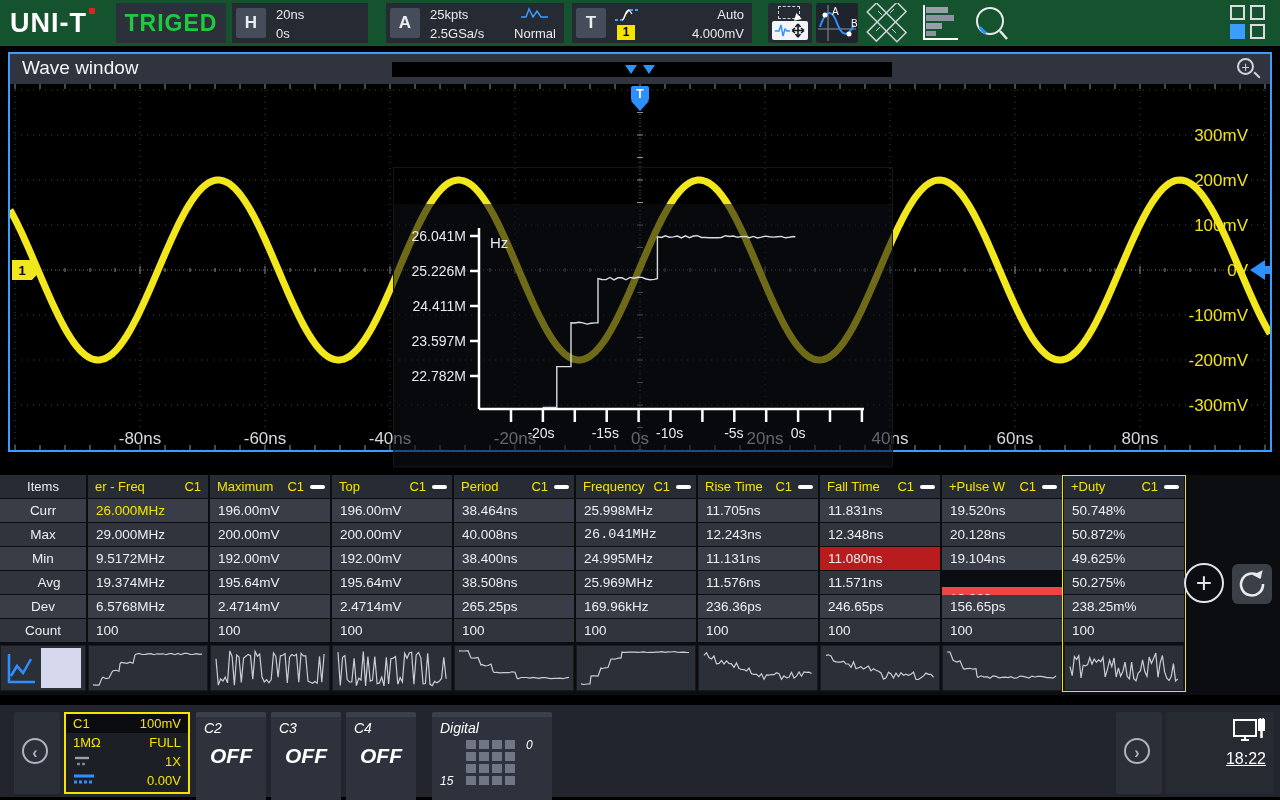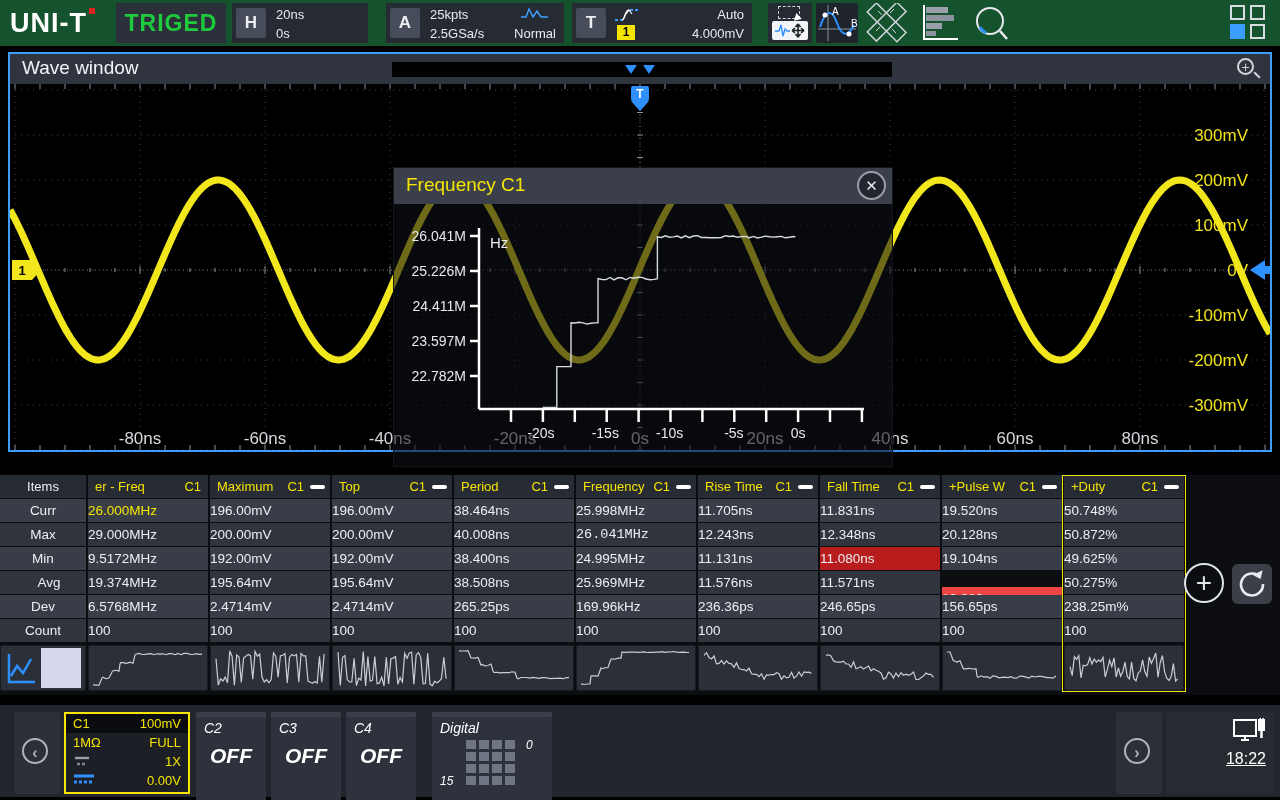--- a/index.html
+++ b/index.html
@@ -43,21 +43,21 @@
   #popclose { position:absolute; right:6px; top:3px; width:29px; height:29px; border-radius:50%; background:#23262e;
     border:2px solid #9aa0aa; color:#e8eaee; font-size:15px; text-align:center; line-height:25px; }
   #popupbody { position:absolute; left:0; top:36px; width:100%; height:264px; background:rgba(13,15,20,0.58); }
   
   #mtable { position:absolute; left:0; top:475px; width:1280px; height:220px; background:#0b0d11; }
   .mcol { position:absolute; top:0; width:120px; }
   .mhead { position:absolute; left:0; top:0; width:100%; height:23px; background:#272b33; color:#f5e400; font-size:13px; line-height:23px; }
   .mhead .lb { position:absolute; left:7px; }
   .mhead .ch { position:absolute; right:26px; }
   .mhead .dash { position:absolute; right:5px; top:10px; width:15px; height:4px; background:#fff; border-radius:2px; }
-  .mcell { position:absolute; left:0; width:100%; height:23px; color:#eceef2; font-size:13.5px; line-height:23px; }
+  .mcell { position:absolute; left:0; width:100%; height:23px; color:#eceef2; font-size:13.5px; line-height:23px; padding-left:8px; }
   .spark { position:absolute; left:0; top:170px; width:100%; height:46px; background:#2b2f38; border:1px solid #171a20; }
   #addbtn { position:absolute; left:1184px; top:563px; width:40px; height:40px; border:2px solid #dfe3ea; border-radius:50%;
     color:#dfe3ea; font-size:28px; font-weight:300; text-align:center; line-height:36px; }
   #refreshbtn { position:absolute; left:1232px; top:564px; width:40px; height:40px; background:#3a3f48; border-radius:6px; }
   #dutyhl { position:absolute; left:1062px; top:475px; width:124px; height:217px; border:1px solid #f5e400; pointer-events:none; }
   
   #botbar { position:absolute; left:0; top:705px; width:1280px; height:92px; background:#22252d; }
   .card { position:absolute; top:7px; height:106px; background:#2e323c; border-radius:2px;font-style:italic; }
   .card .toptab { position:absolute; left:0; top:0; width:100%; height:5px; background:#3a3f49; border-radius:2px 2px 0 0; }
   .navbtn { position:absolute; top:7px; width:46px; height:82px; background:#2b2f38; border-radius:2px; }
@@ -400,24 +400,20 @@
       <polygon points="621,17 639,17 630,27" fill="#2e90ff"></polygon>
       <text x="630" y="14" fill="#fff" font-size="12" font-weight="bold" text-anchor="middle">T</text>
       <polygon points="2,176 22,176 31,186 22,196 2,196" fill="#f2e71c"></polygon>
       <text x="12" y="191" fill="#000" font-size="13" font-weight="bold" text-anchor="middle">1</text>
       <polygon points="1240,186 1255,176 1255,196" fill="#2e90ff"></polygon>
       <rect x="1255" y="182" width="5" height="8" fill="#2e90ff"></rect>
     </svg>
 </div>
 
 <div id="popup">
-  <div id="popuptitle">
-    <div class="t">Frequency  C1</div>
-    <div id="popclose">✕</div>
-  </div>
   <div id="popupbody">
     <svg id="trend-svg" width="500" height="264">
         <line x1="85" y1="24" x2="85" y2="205" stroke="#fff" stroke-width="2.5"></line>
         <line x1="85" y1="205" x2="470" y2="205" stroke="#fff" stroke-width="2.5"></line>
         <line x1="76" y1="32" x2="85" y2="32" stroke="#fff" stroke-width="2.5"></line>
         <text x="72" y="37" fill="#e8eaee" font-size="14" text-anchor="end">26.041M</text>
         <line x1="76" y1="67" x2="85" y2="67" stroke="#fff" stroke-width="2.5"></line>
         <text x="72" y="72" fill="#e8eaee" font-size="14" text-anchor="end">25.226M</text>
         <line x1="76" y1="102" x2="85" y2="102" stroke="#fff" stroke-width="2.5"></line>
         <text x="72" y="107" fill="#e8eaee" font-size="14" text-anchor="end">24.411M</text>

